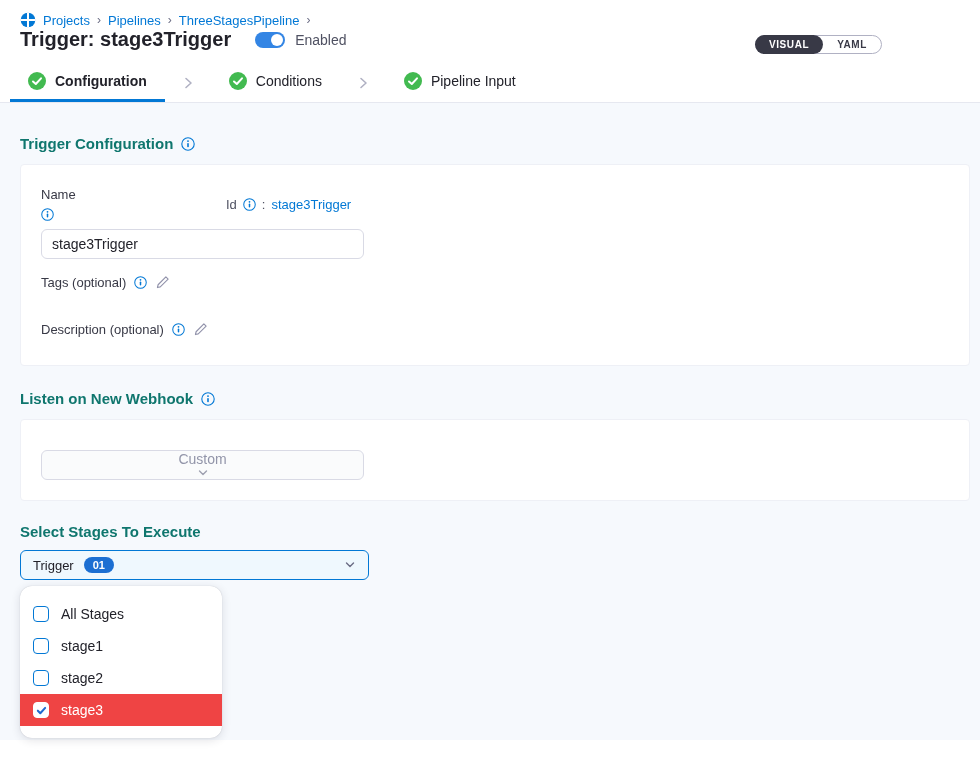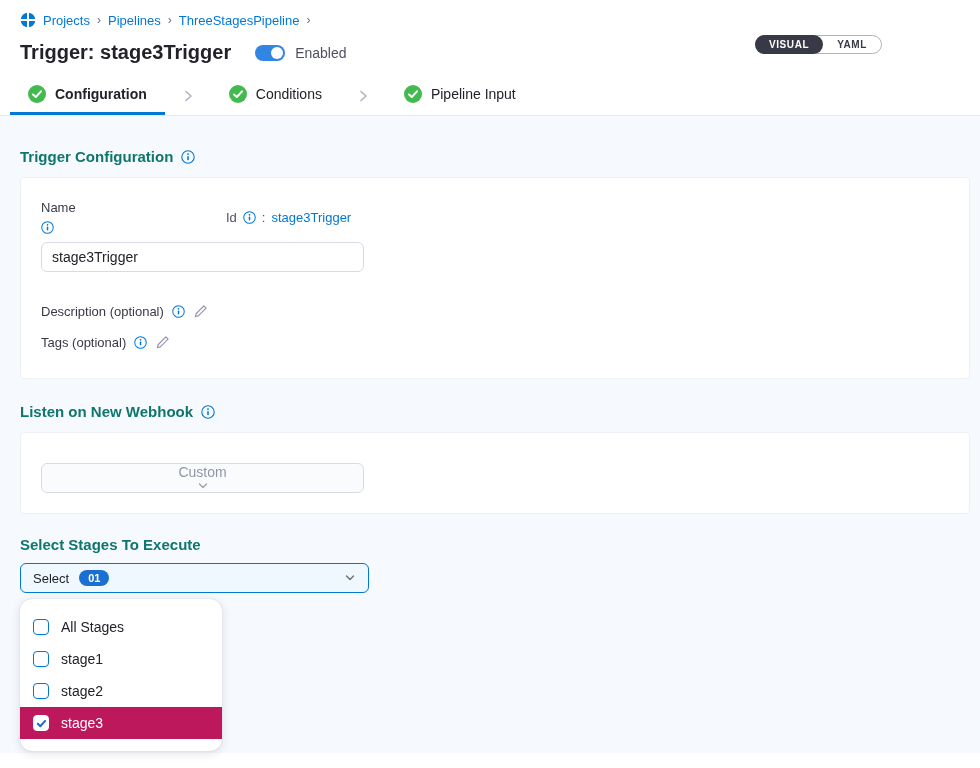--- a/index.html
+++ b/index.html
@@ -8,21 +8,21 @@
     font-family: "Liberation Sans", "DejaVu Sans", sans-serif;
     background: #ffffff;
     color: #22222a;
     overflow: hidden;
   }
   
   .topbar { background: #fff; padding: 12px 20px 0 20px; position: relative; }
   .breadcrumb { display: flex; align-items: center; gap: 7px; font-size: 13px; }
   .breadcrumb a { color: #0278d5; text-decoration: none; cursor: pointer; }
   .breadcrumb .sep { color: #6b6d85; font-size: 12px; }
-  .title-row { display: flex; align-items: center; margin-top: 13px; padding-bottom: 12px; text-align: center; }
+  .title-row { display: flex; align-items: center; padding-bottom: 12px; text-align: center; }
   .page-title { font-size: 20px; font-weight: 700; color: #22222a; }
   .toggle { width: 30px; height: 16px; border-radius: 8px; background: #3385e4; position: relative; margin-left: 24px; cursor: pointer; flex-shrink: 0; }
   .toggle .knob { position: absolute; top: 2px; right: 2px; width: 12px; height: 12px; border-radius: 50%; background: #fff; }
   .enabled-label { margin-left: 10px; font-size: 14px; color: #4f5162; }
   .view-toggle { position: absolute; top: 35px; right: 98px; display: flex; align-items: center; border: 1px solid #b0b1c3; border-radius: 10px; background: #fff; height: 19px; }
   .view-toggle .seg { font-size: 10px; font-weight: 700; letter-spacing: 0.6px; padding: 0 14px; line-height: 17px; color: #383946; cursor: pointer; border-radius: 10px; }
   .view-toggle .seg.active { background: #383946; color: #fff; margin: -1px 0 -1px -1px; line-height: 19px; }
   
   .tabs { display: flex; align-items: stretch; height: 40px; padding-left: 10px; border-bottom: 1px solid #e6e8f0; background: #fff; }
   .tab { display: flex; align-items: center; gap: 9px; padding: 0 18px; font-size: 14px; color: #22222a; cursor: pointer; border-bottom: 3px solid transparent; }
@@ -45,21 +45,21 @@
   .select { margin-top: 8px; width: 323px; height: 30px; border: 1px solid #d9dae5; border-radius: 6px; display: flex; align-items: center; justify-content: space-between; padding: 0 12px; font-size: 14px; flex-direction: column; }
   .select.disabled { background: #fafbfc; color: #9295a9; cursor: not-allowed; }
   .stages-heading { margin: 8px 0 10px 0; }
   .stages-select { width: 349px; height: 30px; background: #eff8fe; border: 1px solid #0278d5; border-radius: 6px; display: flex; align-items: center; gap: 10px; padding: 0 12px; cursor: pointer; }
   .stages-select .lbl { font-size: 13px; color: #22222a; }
   .count-badge { background: #1c6fd2; color: #fff; font-size: 11px; font-weight: 700; padding: 2px 9px; border-radius: 10px; line-height: 12px; }
   .stages-select .chev { margin-left: auto; display: flex; }
   
   .dropdown-menu { margin-top: 6px; width: 202px; background: #fff; border-radius: 12px; box-shadow: 0 2px 10px rgba(40,41,61,0.14), 0 0 1px rgba(40,41,61,0.25); padding: 12px 0; }
   .menu-item { height: 32px; display: flex; align-items: center; gap: 12px; padding: 0 13px; font-size: 14px; color: #22222a; cursor: pointer; }
-  .menu-item.highlighted { background: #be185d; color: #fff; }
+  .menu-item.highlighted { background: #ef4444; color: #fff; }
   .checkbox { width: 16px; height: 16px; border: 1px solid #0278d5; border-radius: 4px; background: #fff; display: flex; align-items: center; justify-content: center; flex-shrink: 0; }
   .menu-item.highlighted .checkbox { border-color: #fff; }
   .checkbox svg { display: none; }
   .menu-item.checked .checkbox svg { display: block; }
   
   .icon { display: inline-flex; align-items: center; justify-content: center; flex-shrink: 0; }
 </style>
 </head>
 <body>
 
@@ -166,37 +166,37 @@
               <circle cx="7" cy="7" r="6.2" fill="none" stroke="#0278d5" stroke-width="1.1"></circle>
               <circle cx="7" cy="4.1" r="0.95" fill="#0278d5"></circle>
               <rect x="6.2" y="6" width="1.6" height="4.3" rx="0.8" fill="#0278d5"></rect>
             </svg>
         </span>
         <span>:</span>
         <span class="id-value">stage3Trigger</span>
       </span>
     </div>
     <input class="text-input" type="text" value="stage3Trigger" style="">
-    <div class="meta-line first">
-      <span>Description (optional)</span>
+    <div class="meta-line second">
+      <span>Tags (optional)</span>
       <span class="icon">
         <svg width="13" height="13" viewBox="0 0 14 14">
             <circle cx="7" cy="7" r="6.2" fill="none" stroke="#0278d5" stroke-width="1.1"></circle>
             <circle cx="7" cy="4.1" r="0.95" fill="#0278d5"></circle>
             <rect x="6.2" y="6" width="1.6" height="4.3" rx="0.8" fill="#0278d5"></rect>
           </svg>
       </span>
       <span class="icon">
         <svg width="15" height="15" viewBox="0 0 16 16">
             <path d="M11.6 1.9l2.4 2.4L5.6 12.7l-3 .7.7-3z" fill="none" stroke="#9293ab" stroke-width="1.2" stroke-linejoin="round"></path>
           </svg>
       </span>
     </div>
-    <div class="meta-line second">
-      <span>Tags (optional)</span>
+    <div class="meta-line first">
+      <span>Description (optional)</span>
       <span class="icon">
         <svg width="13" height="13" viewBox="0 0 14 14">
             <circle cx="7" cy="7" r="6.2" fill="none" stroke="#0278d5" stroke-width="1.1"></circle>
             <circle cx="7" cy="4.1" r="0.95" fill="#0278d5"></circle>
             <rect x="6.2" y="6" width="1.6" height="4.3" rx="0.8" fill="#0278d5"></rect>
           </svg>
       </span>
       <span class="icon">
         <svg width="15" height="15" viewBox="0 0 16 16">
             <path d="M11.6 1.9l2.4 2.4L5.6 12.7l-3 .7.7-3z" fill="none" stroke="#9293ab" stroke-width="1.2" stroke-linejoin="round"></path>
@@ -225,21 +225,21 @@
           </svg>
       </span>
     </div>
   </div>
 
   <h2 class="section-heading stages-heading">
     <span>Select Stages To Execute</span>
   </h2>
 
   <div class="stages-select">
-    <span class="lbl">Select</span>
+    <span class="lbl">Trigger</span>
     <span class="count-badge">01</span>
     <span class="chev icon">
       <svg width="12" height="12" viewBox="0 0 12 12">
           <polyline points="2.5,4 6,7.5 9.5,4" fill="none" stroke="#6b6d85" stroke-width="1.4" stroke-linecap="round" stroke-linejoin="round"></polyline>
         </svg>
     </span>
   </div>
 
   <div class="dropdown-menu">
 

